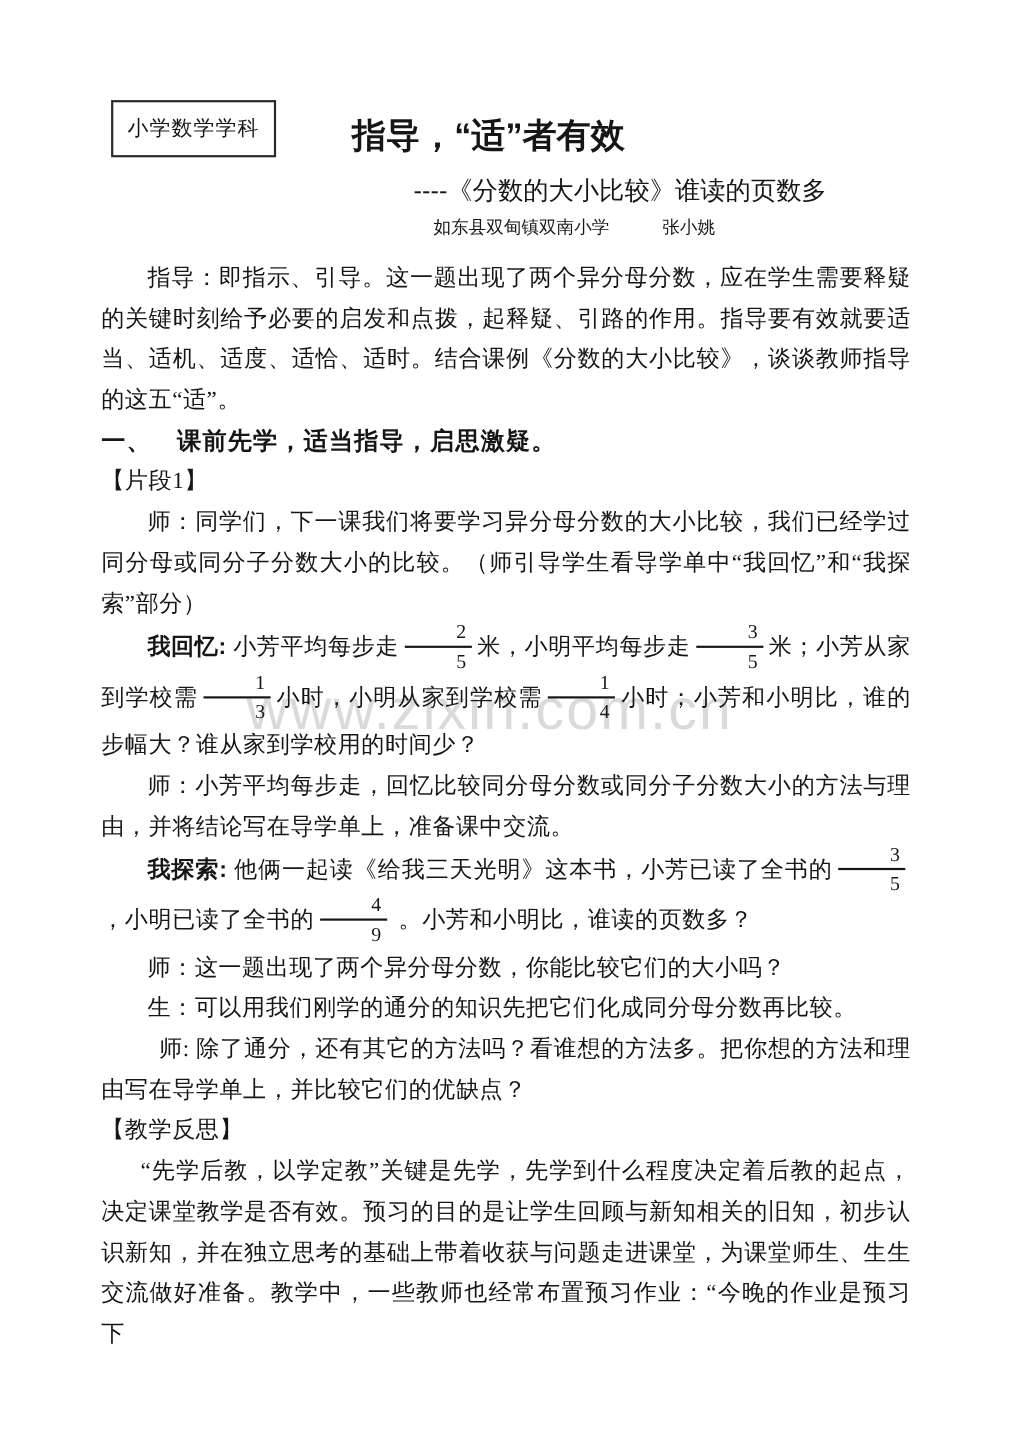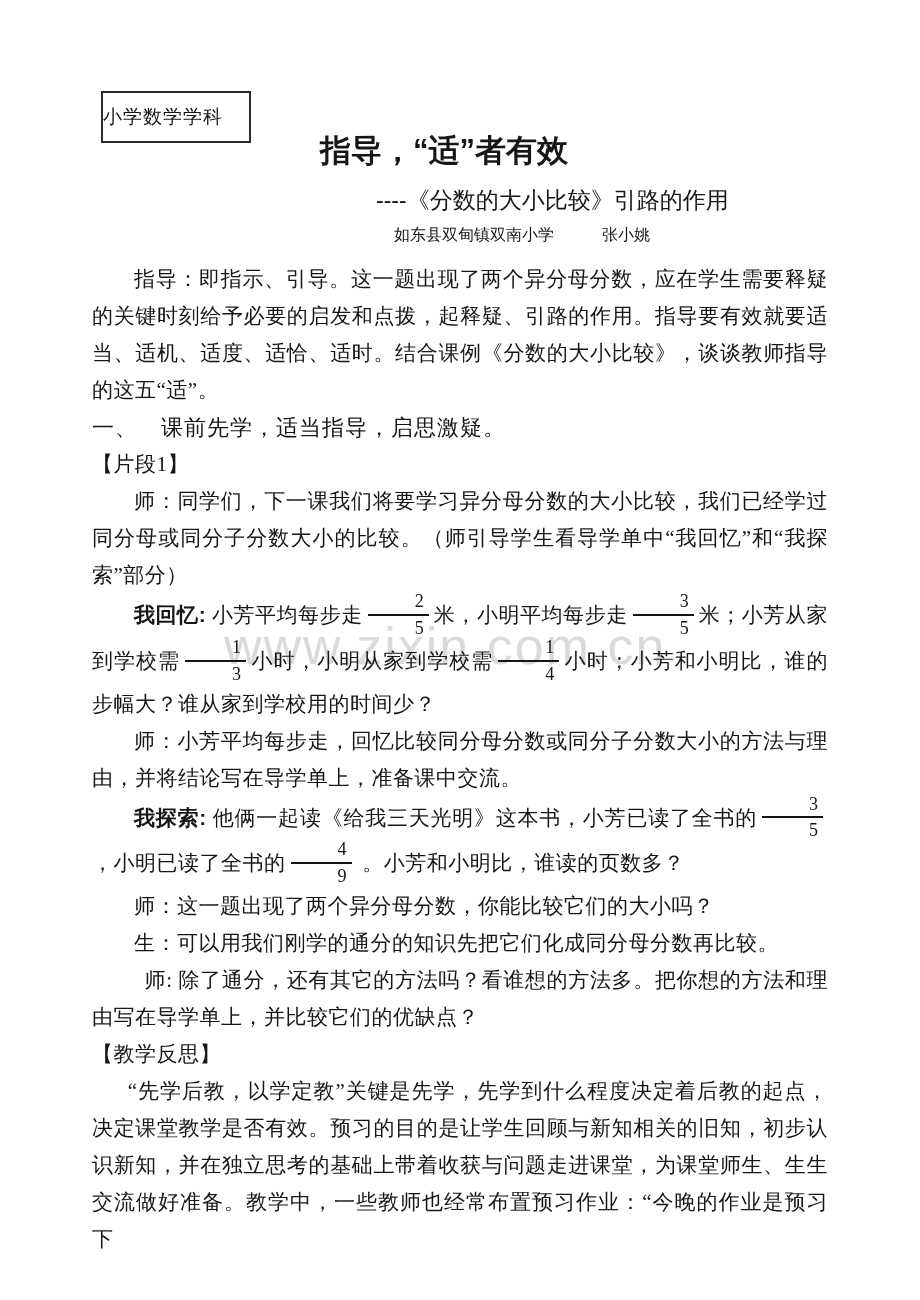--- a/index.html
+++ b/index.html
@@ -23,39 +23,38 @@
     letter-spacing:2px;
     color:#dadada;
     user-select:none;
     white-space:nowrap;
   }
   .corner-box {
     position:absolute;
     left:101px; top:91px;
     width:146px; height:48px;
     border:2px solid #2a2a2a;
-    display:flex; align-items:center; justify-content:flex-start;
+    display:flex; align-items:center; justify-content:center;
     font-size:19px;
     letter-spacing:1px;
     background:#ffffff;
     z-index:2;
   }
   .content {
     position:relative;
     z-index:1;
     padding:104px 92px 0 92px;
   }
   .doc-title {
     font-family:"Liberation Sans","DejaVu Sans",sans-serif;
     font-weight:bold;
     font-size:31px;
     line-height:40px;
     padding-left:228px;
     white-space:nowrap;
-    margin-top:27px;
   }
   .doc-subtitle {
     font-family:"Liberation Sans","DejaVu Sans",sans-serif;
     font-size:23px;
     line-height:28px;
     margin-top:15px;
     padding-left:284px;
     white-space:nowrap;
   }
   .doc-author {
@@ -68,21 +67,21 @@
   .paras { margin-top:12px; }
   .para {
     margin:0;
     font-size:21px;
     line-height:37px;
     text-align:justify;
     letter-spacing:0.5px;
   }
   .para.heading {
     font-family:"Liberation Sans","DejaVu Sans",sans-serif;
-    font-weight:normal;
+    font-weight:bold;
     font-size:22px;
     letter-spacing:1px;
   }
   .run-bold {
     font-family:"Liberation Sans","DejaVu Sans",sans-serif;
     font-weight:bold;
   }
   .frac {
     display:inline-block;
     vertical-align:middle;
@@ -103,21 +102,21 @@
 <div class="page">
 
   <div class="watermark">www.zixin.com.cn</div>
 
   <div class="corner-box">
     <span>小学数学学科</span>
   </div>
 
   <div class="content">
     <div class="doc-title">指导，“适”者有效</div>
-    <div class="doc-subtitle">----《分数的大小比较》引路的作用</div>
+    <div class="doc-subtitle">----《分数的大小比较》谁读的页数多</div>
     <div class="doc-author">如东县双甸镇双南小学　　　张小姚</div>
     <div class="paras" id="paras">
         <p class="para body" style="text-indent: 2em;"><span>指导：即指示、引导。这一题出现了两个异分母分数，应在学生需要释疑的关键时刻给予必要的启发和点拨，起释疑、引路的作用。指导要有效就要适当、适机、适度、适恰、适时。结合课例《分数的大小比较》，谈谈教师指导的这五“适”。</span></p>
         <p class="para heading"><span>一、　课前先学，适当指导，启思激疑。</span></p>
         <p class="para bracket"><span>【片段1】</span></p>
         <p class="para body" style="text-indent: 2em;"><span>师：同学们，下一课我们将要学习异分母分数的大小比较，我们已经学过同分母或同分子分数大小的比较。（师引导学生看导学单中“我回忆”和“我探索”部分）</span></p>
         <p class="para body" style="text-indent: 2em;"><span class="run-bold">我回忆:</span><span> 小芳平均每步走</span><span class="frac"><span class="num">2</span><span class="den">5</span></span><span>米，小明平均每步走</span><span class="frac"><span class="num">3</span><span class="den">5</span></span><span>米；小芳从家到学校需</span><span class="frac"><span class="num">1</span><span class="den">3</span></span><span>小时，小明从家到学校需</span><span class="frac"><span class="num">1</span><span class="den">4</span></span><span>小时；小芳和小明比，谁的步幅大？谁从家到学校用的时间少？</span></p>
         <p class="para body" style="text-indent: 2em;"><span>师：小芳平均每步走，回忆比较同分母分数或同分子分数大小的方法与理由，并将结论写在导学单上，准备课中交流。</span></p>
         <p class="para body" style="text-indent: 2em;"><span class="run-bold">我探索:</span><span> 他俩一起读《给我三天光明》这本书，小芳已读了全书的</span><span class="frac"><span class="num">3</span><span class="den">5</span></span><span> ，小明已读了全书的</span><span class="frac"><span class="num">4</span><span class="den">9</span></span><span> 。小芳和小明比，谁读的页数多？</span></p>
         <p class="para body" style="text-indent: 2em;"><span>师：这一题出现了两个异分母分数，你能比较它们的大小吗？</span></p>

